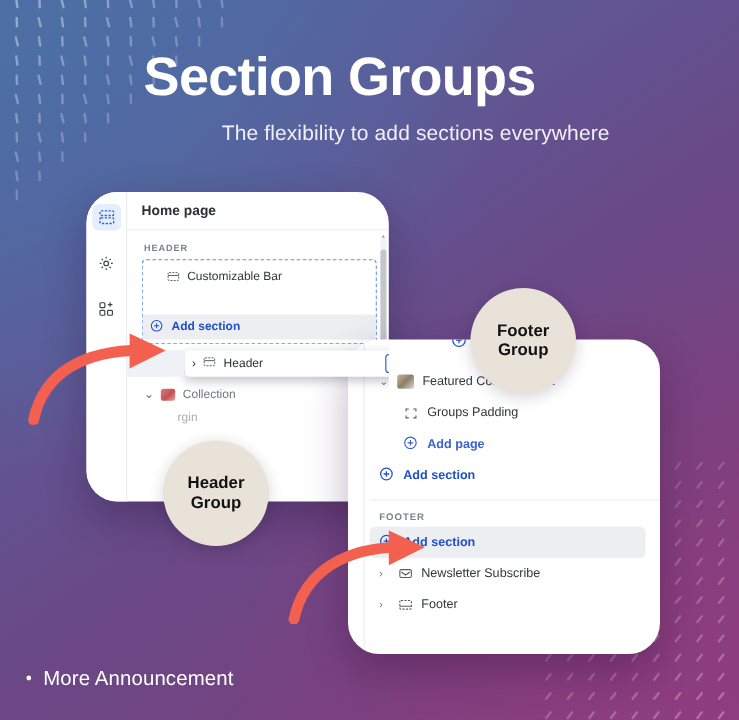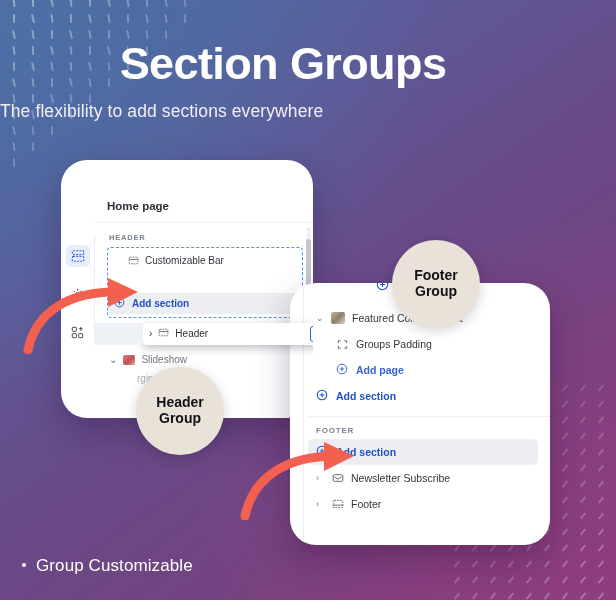--- a/index.html
+++ b/index.html
@@ -48,40 +48,40 @@
     width: 566px;
     text-align: center;
     color: #ffffff;
     font-size: 45px;
     font-weight: 700;
     letter-spacing: -0.6px;
   }
   #subtitle {
     position: absolute;
     top: 101px;
-    left: 0;
+    left: 16px;
     width: 492px;
-    text-align: left;
+    text-align: right;
     color: #f2eef6;
     font-size: 17.5px;
     font-weight: 400;
     letter-spacing: .1px;
   }
 
   
   .card {
     position: absolute;
     background: #ffffff;
     border-radius: 26px;
     box-shadow: 0 14px 34px rgba(35,10,50,.30);
     overflow: hidden;
   }
 
   
-  #card-home { left: 61px; top: 160px; width: 252px; height: 258px; display: flex; align-items: center; }
+  #card-home { left: 72px; top: 160px; width: 252px; height: 258px; display: flex; }
 
   #home-rail {
     width: 34px;
     background: #ffffff;
     border-right: 1px solid #eceef1;
     padding-top: 10px;
     display: flex;
     flex-direction: column;
     align-items: center;
     gap: 16px;
@@ -561,21 +561,21 @@
           </span>
         </div>
 
         <div id="home-divider"></div>
 
         <div class="grouplabel" style="margin-top:8px">TEMPLATE</div>
 
         <div class="tmpl-row">
           <span class="chev">⌄</span>
           <span class="thumb"></span>
-          <span>Slideshow</span>
+          <span>Collection</span>
         </div>
 
         <div id="tmpl-sub">rgin</div>
       </div>
     </div>
   </div>
 
   <div class="card" id="card-footer">
     <div id="footer-body">
       <div id="fc-rail"></div>
@@ -676,17 +676,17 @@
   </div>
 
   <div class="badge" id="badge-footer">
     <span>Footer</span>
     <span>Group</span>
   </div>
 
   <ul id="bullets">
     <li>
       <span class="bul"></span>
-      <span>Group Customizable</span>
+      <span>More Announcement</span>
     </li>
   </ul>
 
 </div>
 
 </body></html>

